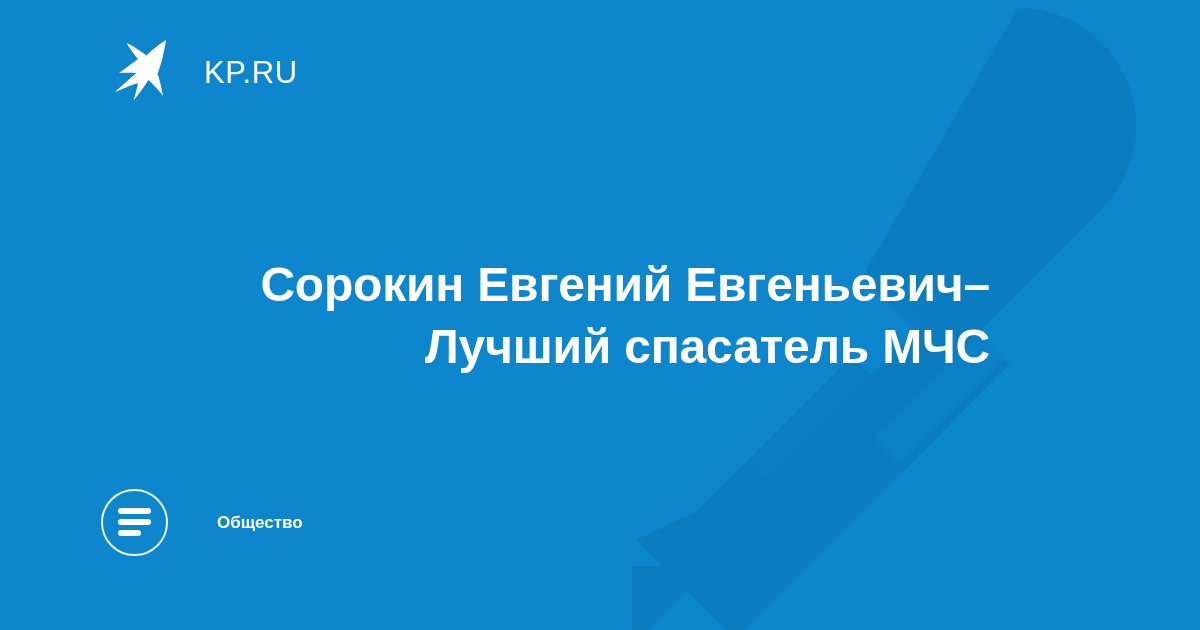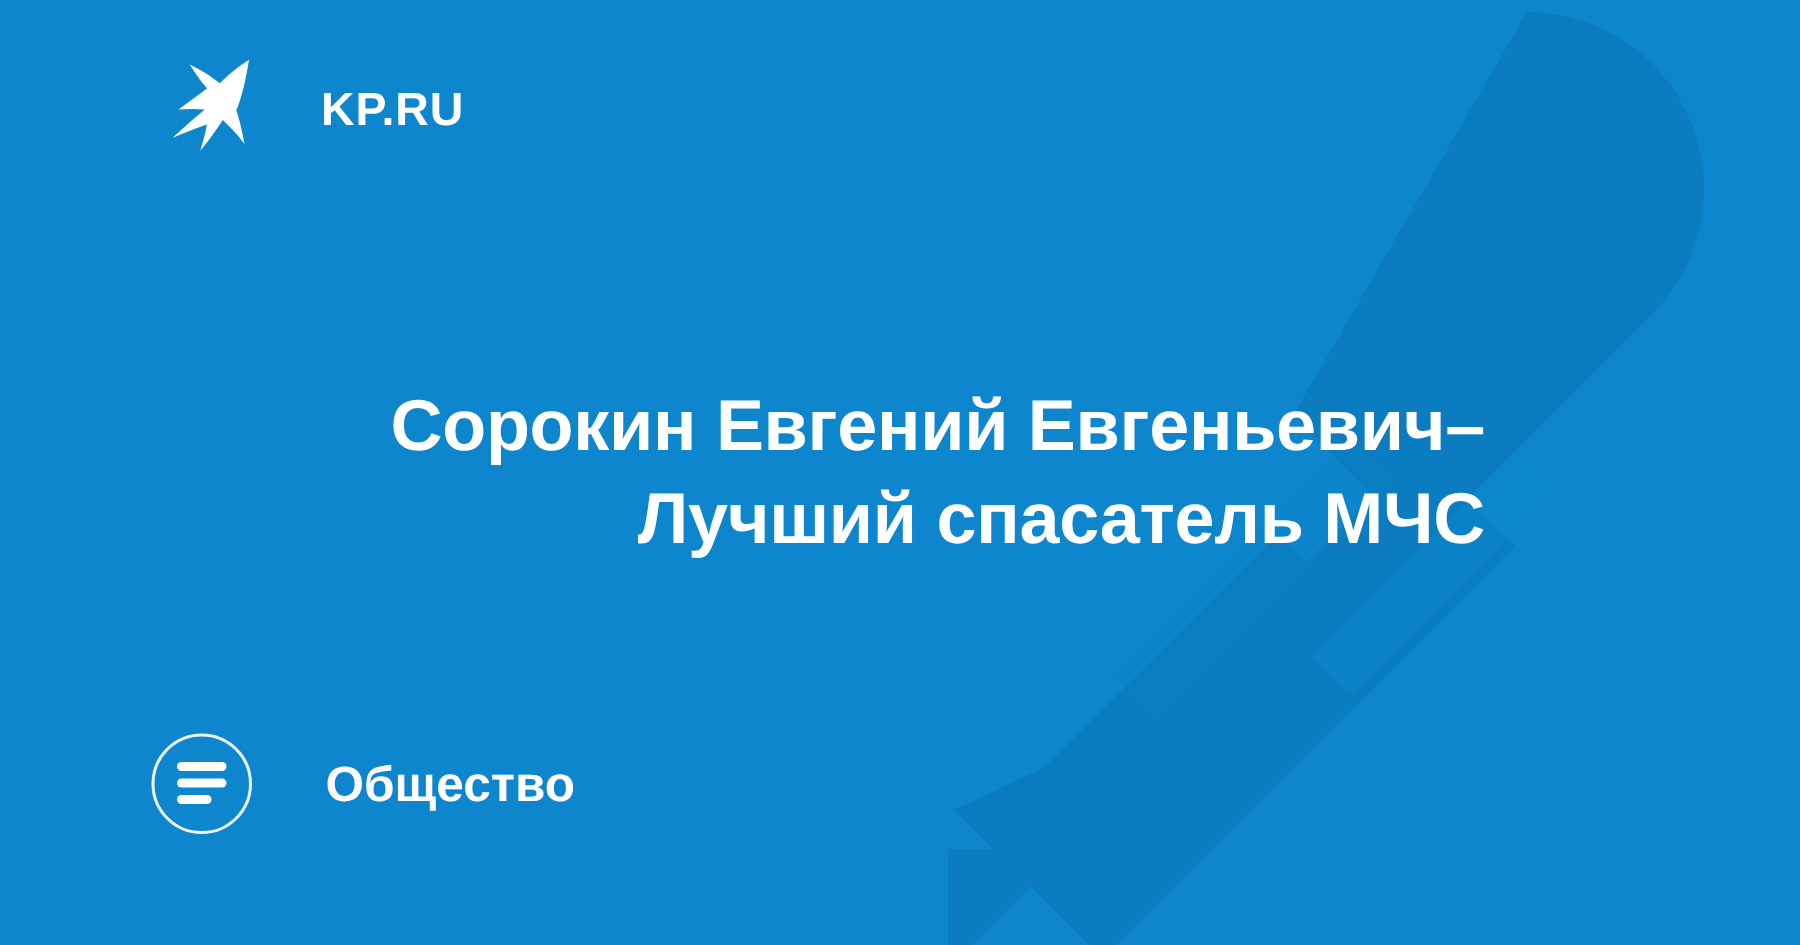--- a/index.html
+++ b/index.html
@@ -36,24 +36,24 @@
     align-items: center;
     height: 74px;
   }
   #brand .bird {
     width: 62px;
     height: 70px;
     display: block;
     flex: 0 0 auto;
   }
   #brand .wordmark {
-    margin-left: 42px;
+    margin-left: 32px;
     color: #ffffff;
     font-size: 31px;
-    font-weight: bold;
+    font-weight: normal;
     letter-spacing: 0.6px;
     line-height: 1;
     white-space: nowrap;
     padding-bottom: 2px;
   }
 
   
   #headline {
     position: absolute;
     left: 90px;
@@ -104,21 +104,21 @@
     background: #ffffff;
     width: 33px;
   }
   #rubric .bars i.short {
     width: 23px;
     margin-right: 10px;
   }
   #rubric .label {
     margin-left: 49px;
     color: #ffffff;
-    font-size: 33px;
+    font-size: 17px;
     font-weight: bold;
     line-height: 1;
     white-space: nowrap;
   }
 </style>
 </head>
 <body>
 
 <div id="card" style="background: rgb(13, 134, 205);">
 

